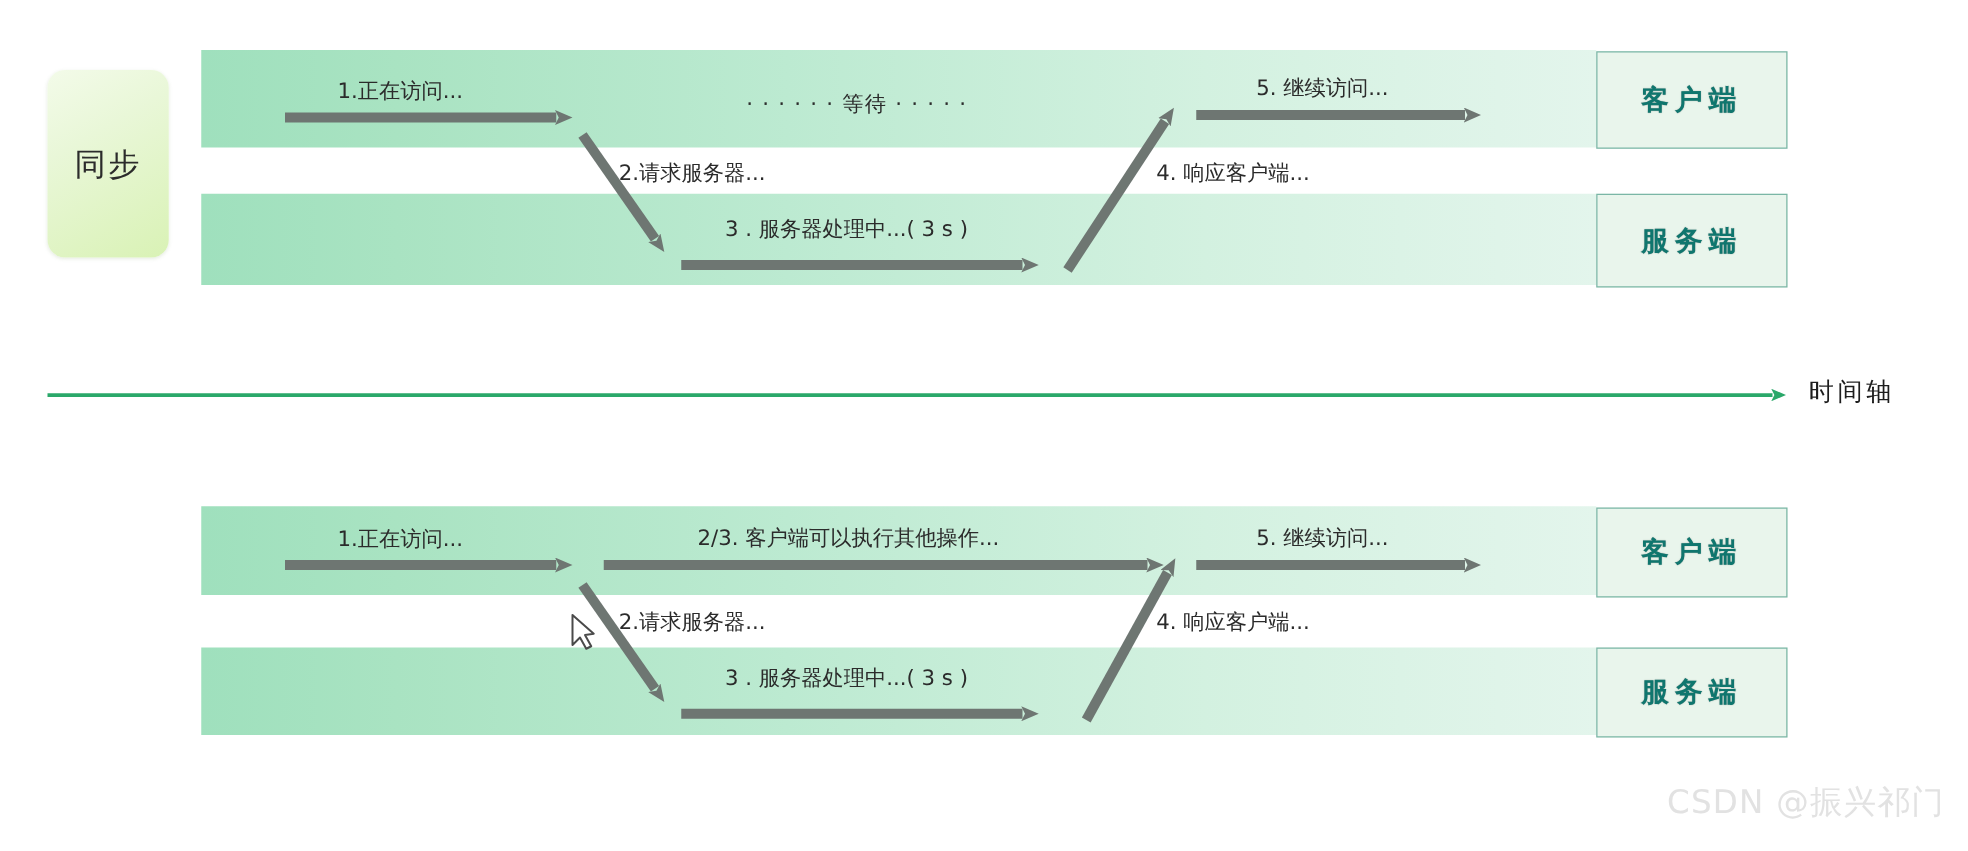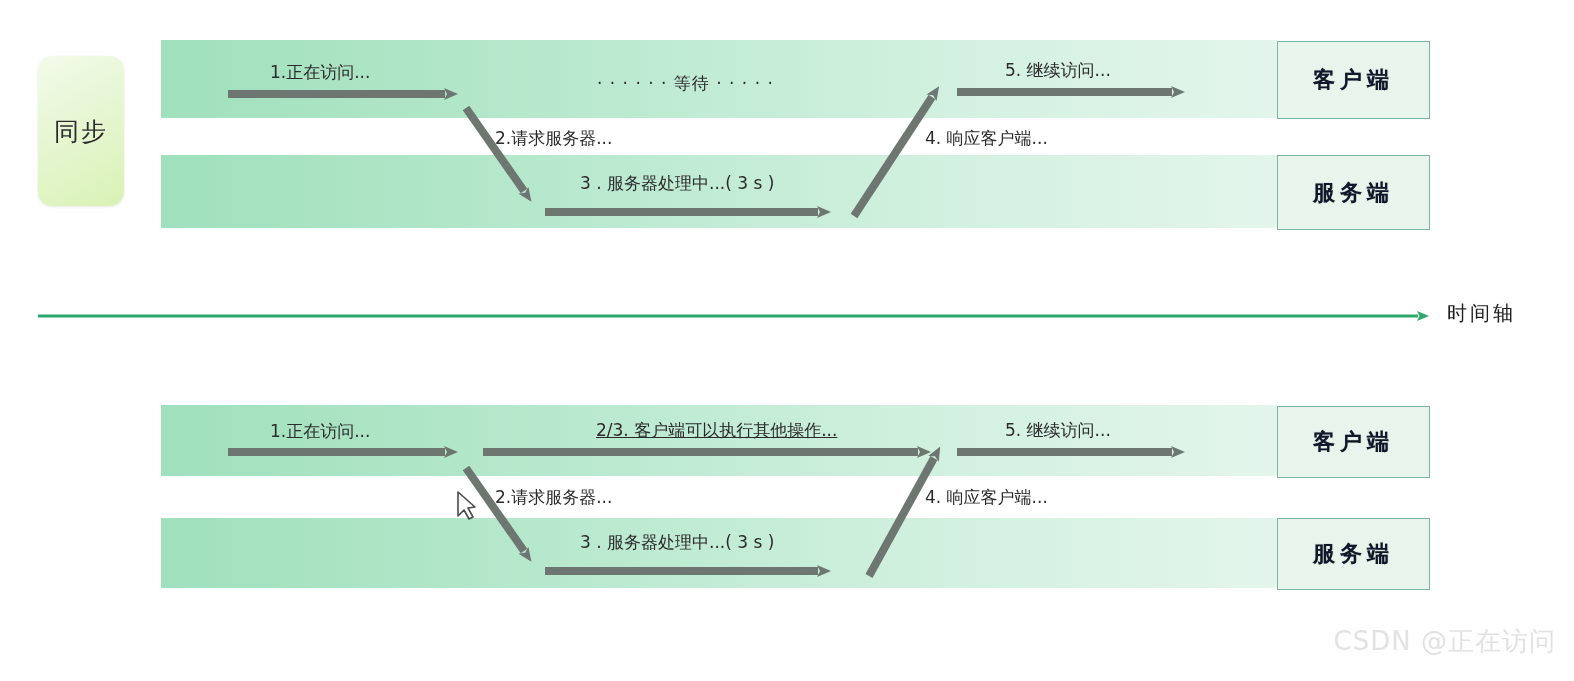--- a/index.html
+++ b/index.html
@@ -9,21 +9,21 @@
     font-family:"Liberation Sans","DejaVu Sans",sans-serif;
     position:relative;
     overflow:hidden;
     -webkit-font-smoothing:antialiased;
   }
   .stage{position:absolute;left:0;top:0;width:1574px;height:681px;}
 
   
   .mode-card{
     position:absolute;
-    width:86px;height:150px;
+    width:97px;height:150px;
     border-radius:14px;
     background:linear-gradient(150deg,#f3fbe9 0%,#e9f7d8 35%,#d9f2b5 100%);
     box-shadow:0 1px 3px rgba(120,150,100,.18);
     display:flex;align-items:center;justify-content:center;
   }
   .mode-card span{
     font-size:25px;
     color:#2b2b2b;
     letter-spacing:2px;
     font-family:"DejaVu Sans",sans-serif;
@@ -39,21 +39,21 @@
   .endpoint{
     position:absolute;
     width:151px;
     border:1px solid #7ab6a6;
     background:#e9f5ec;
     display:flex;align-items:center;justify-content:center;
   }
   .endpoint span{
     font-size:22px;
     font-weight:bold;
-    color:#0f172a;
+    color:#0f766e;
     letter-spacing:5px;
     font-family:"DejaVu Sans",sans-serif;
     text-shadow:0 0 1px rgba(0,0,0,.35);
   }
 
   
   .lbl{
     position:absolute;
     font-size:17px;
     color:#2b2b2b;
@@ -119,21 +119,21 @@
   <div class="lane" style="left:161px;top:518px;width:1116px;height:70px;"></div>
 
   <div class="endpoint" style="left:1277px;top:406px;height:70px;">
     <span>客户端</span>
   </div>
   <div class="endpoint" style="left:1277px;top:518px;height:70px;">
     <span>服务端</span>
   </div>
 
   <div class="lbl" style="left:270px;top:420px;">1.正在访问...</div>
-  <div class="lbl" style="left:596px;top:419px;text-decoration:underline;">2/3. 客户端可以执行其他操作...</div>
+  <div class="lbl" style="left:558px;top:419px;">2/3. 客户端可以执行其他操作...</div>
   <div class="lbl" style="left:495px;top:486px;">2.请求服务器...</div>
   <div class="lbl" style="left:580px;top:531px;">3 . 服务器处理中...( 3 s )</div>
   <div class="lbl" style="left:925px;top:486px;">4. 响应客户端...</div>
   <div class="lbl" style="left:1005px;top:419px;">5. 继续访问...</div>
 
   <svg class="overlay" viewBox="0 0 1574 681">
     <defs>
       <marker id="ah" markerWidth="14" markerHeight="12" refX="1" refY="6" orient="auto" markerUnits="userSpaceOnUse">
         <path d="M0,0 L14,6 L0,12 L3,6 Z" fill="#6e7672"></path>
       </marker>
@@ -179,15 +179,15 @@
     </g>
     <g>
       <line x1="957" y1="452" x2="1172" y2="452" stroke="#6e7672" stroke-width="8" marker-end="url(#ah)"></line>
     </g>
 
     <g>
       <path d="M458,492 L458,516 L464,510 L469,519 L473,517 L468,508 L475,507 Z" fill="#ffffff" stroke="#4a4a4a" stroke-width="1.6" stroke-linejoin="round"></path>
     </g>
   </svg>
 
-  <div class="watermark">CSDN @正在访问</div>
+  <div class="watermark">CSDN @振兴祁门</div>
 
 </div>
 
 </body></html>

